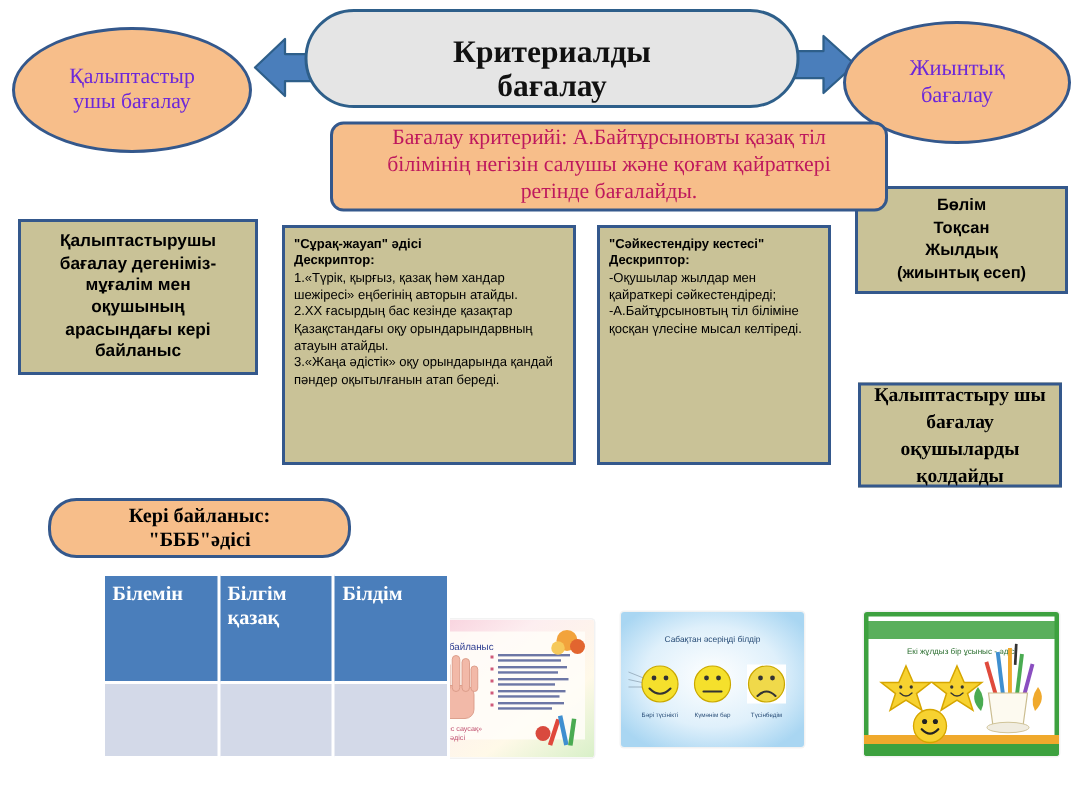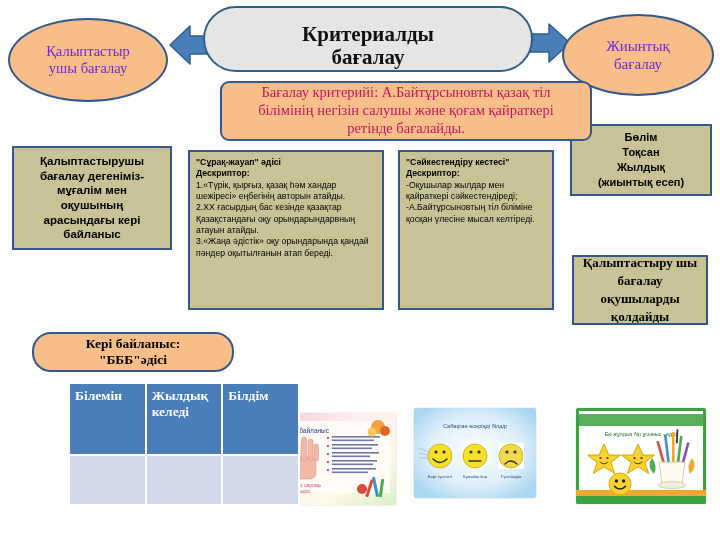--- a/index.html
+++ b/index.html
@@ -299,21 +299,21 @@
     <span>
       <span>Кері байланыс:</span><br>
       <span>"БББ"әдісі</span>
     </span>
   </div>
 
   <table class="node bbb-table">
     <thead>
       <tr>
         <th>Білемін</th>
-        <th>Жылдық келеді</th>
+        <th>Білгім қазақ</th>
         <th>Білдім</th>
       </tr>
     </thead>
     <tbody>
       <tr>
         <td></td>
         <td></td>
         <td></td>
       </tr>
     </tbody>

